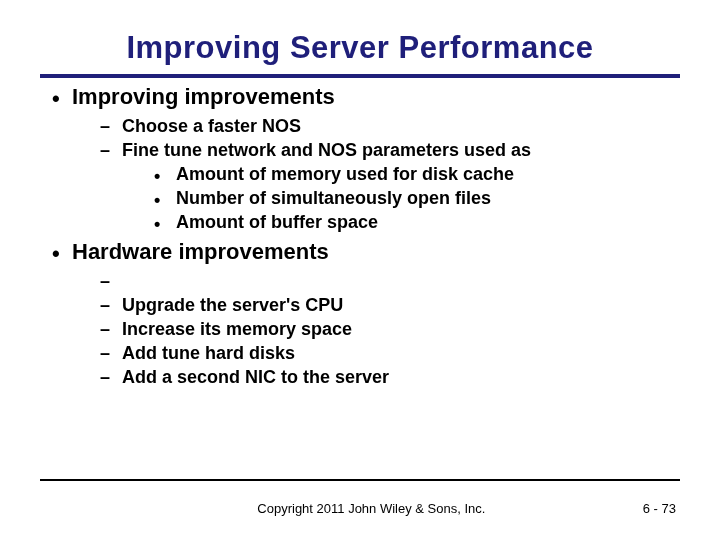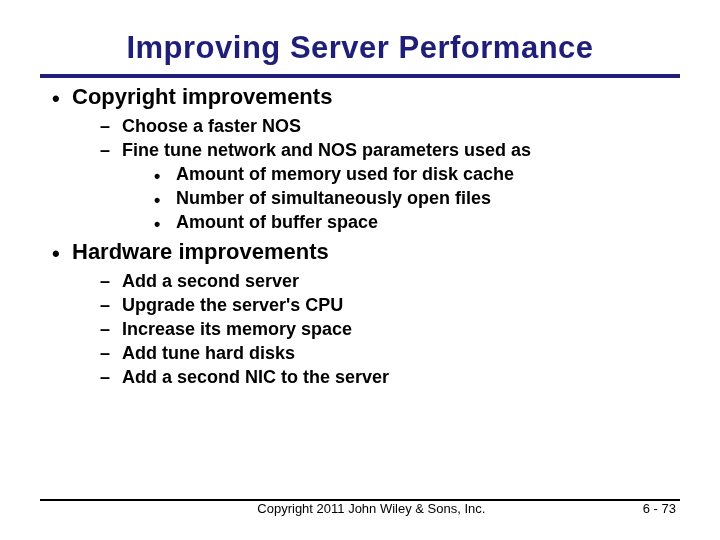--- a/index.html
+++ b/index.html
@@ -73,21 +73,21 @@
     flex: 0 0 22px;
     line-height: 1;
     padding-top: 3px;
   }
   .footer {
     position: absolute;
     left: 40px;
     right: 40px;
     bottom: 24px;
     border-top: 2px solid #000000;
-    padding-top: 0;
+    padding-top: 20px;
     font-size: 13px;
   }
   .footer-inner {
     display: flex;
     justify-content: space-between;
     align-items: center;
   }
   .copyright {
     flex: 1;
     text-align: center;
@@ -102,21 +102,21 @@
 <body>
 
 <div class="slide">
 
   <div class="title">Improving Server Performance</div>
 
   <div class="content">
 
     <div class="l1">
       <span class="bullet">•</span>
-      <span>Copyright improvements</span>
+      <span>Improving improvements</span>
     </div>
 
     <div class="l2">
       <span class="dash">–</span>
       <span>Choose a faster NOS</span>
     </div>
 
     <div class="l2">
       <span class="dash">–</span>
       <span>Fine tune network and NOS parameters used as</span>
@@ -135,21 +135,20 @@
       <span>Amount of buffer space</span>
     </div>
 
     <div class="l1">
       <span class="bullet">•</span>
       <span>Hardware improvements</span>
     </div>
 
     <div class="l2">
       <span class="dash">–</span>
-      <span>Add a second server</span>
     </div>
     <div class="l2">
       <span class="dash">–</span>
       <span>Upgrade the server's CPU</span>
     </div>
     <div class="l2">
       <span class="dash">–</span>
       <span>Increase its memory space</span>
     </div>
     <div class="l2">

